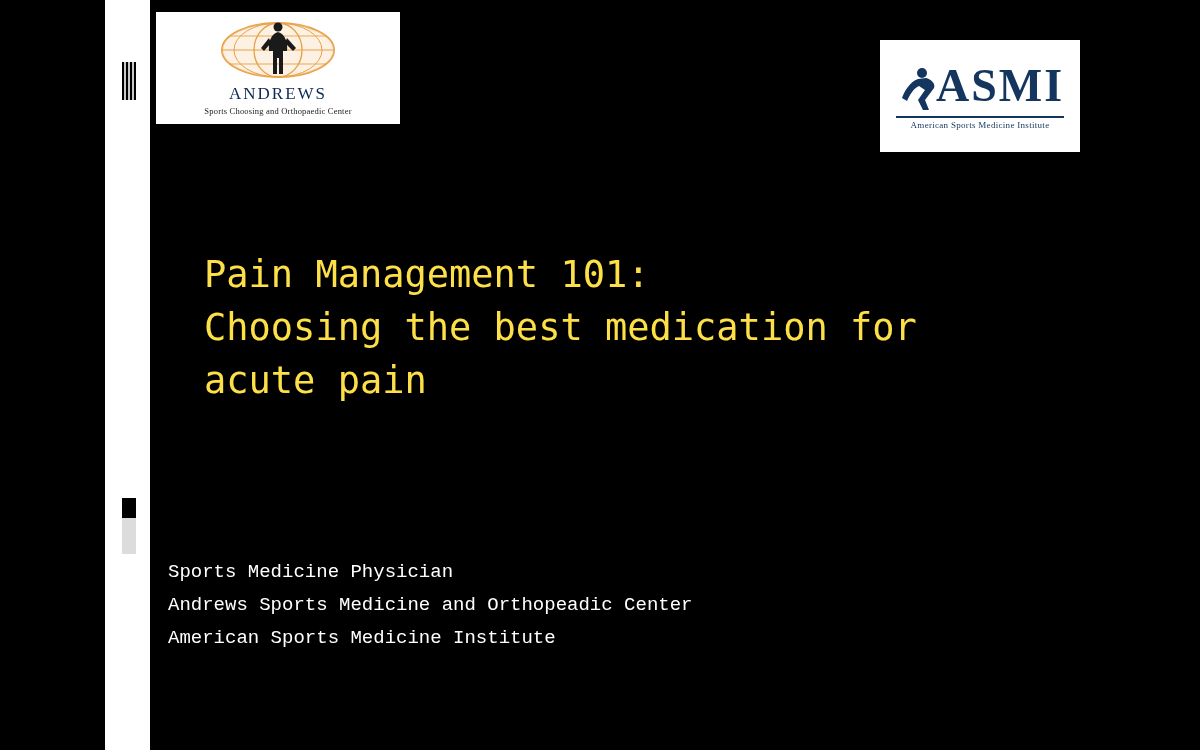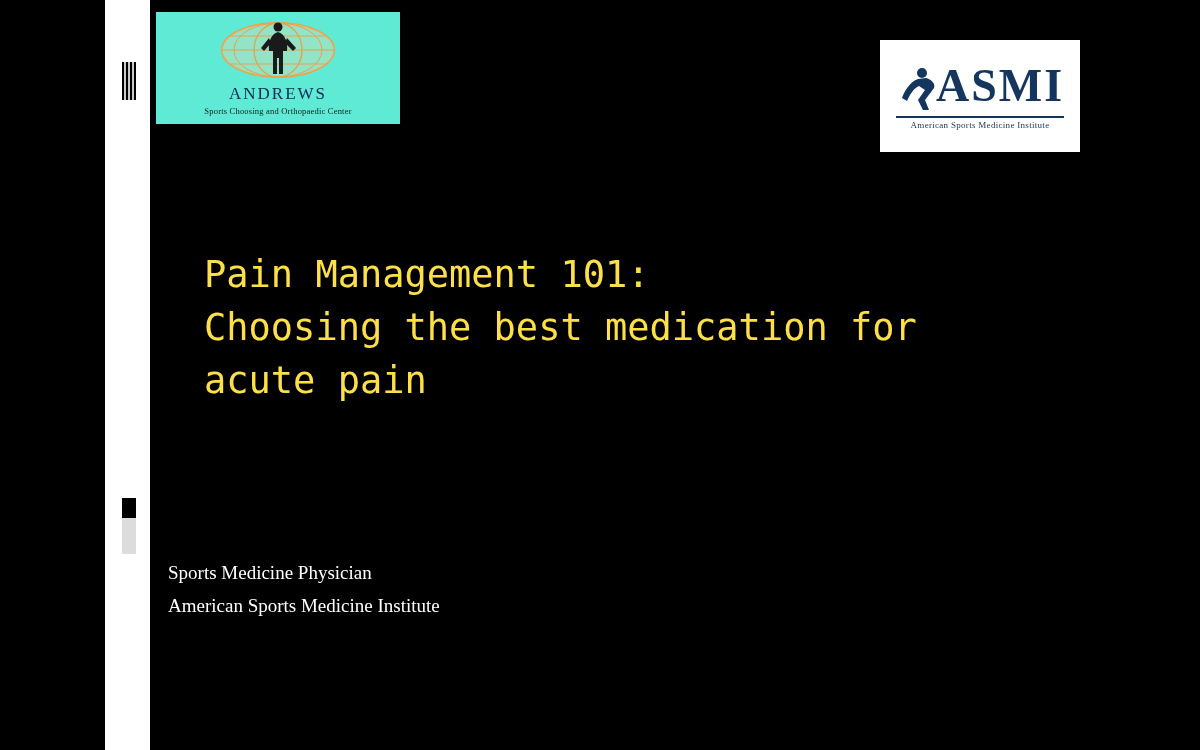--- a/index.html
+++ b/index.html
@@ -80,21 +80,21 @@
     background: #000000;
   }
 
   
   .logo-andrews {
     position: absolute;
     left: 6px;
     top: 12px;
     width: 244px;
     height: 112px;
-    background: #5eead4;
+    background: #ffffff;
     overflow: hidden;
   }
   .andrews-globe {
     position: absolute;
     left: 50%;
     top: 6px;
     transform: translateX(-50%);
     width: 122px;
     height: 64px;
   }
@@ -192,21 +192,21 @@
     width: 900px;
     color: #ffffff;
   }
   .presenter-name {
     font-family: "Liberation Sans", sans-serif;
     font-size: 27px;
     line-height: 34px;
     color: #ffffff;
   }
   .presenter-line {
-    font-family: Liberation Serif, serif;
+    font-family: Liberation Mono, monospace;
     font-size: 19px;
     line-height: 33px;
     color: #ffffff;
   }
 </style>
 </head>
 <body>
 
 <div id="stage">
 
@@ -255,17 +255,18 @@
       <div class="asmi-rule"></div>
       <div class="asmi-sub">American Sports Medicine Institute</div>
     </div>
 
     <div class="slide-title">Pain Management 101:
 Choosing the best medication for
 acute pain</div>
 
     <div class="presenter">
       <div class="presenter-line">Sports Medicine Physician</div>
+      <div class="presenter-line">Andrews Sports Medicine and Orthopeadic Center</div>
       <div class="presenter-line">American Sports Medicine Institute</div>
     </div>
 
   </div>
 </div>
 
 </body></html>

